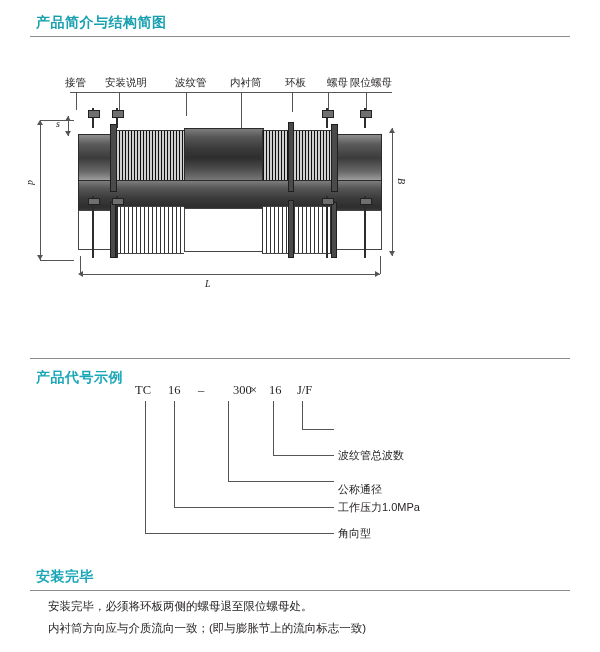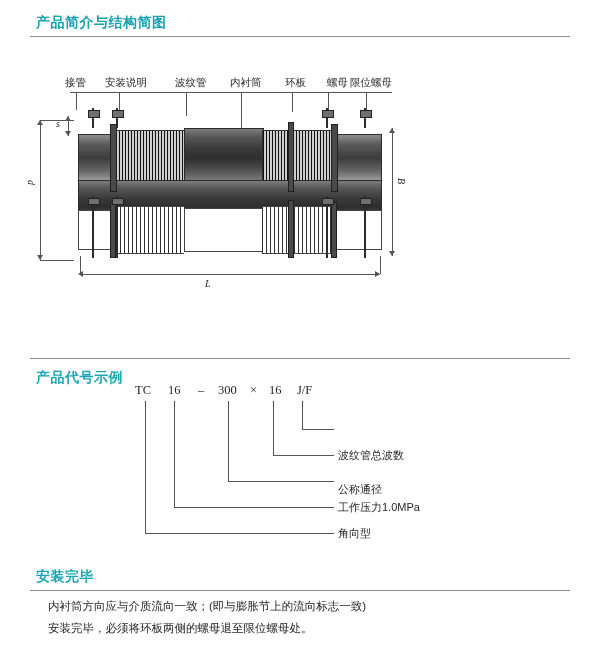--- a/index.html
+++ b/index.html
@@ -260,21 +260,21 @@
   </div>
 
   <div class="section-title teal2" style="left:36px; top:337px;margin-top:32px;">产品代号示例</div>
   <div class="underline" style="left:30px; top:358px; width:540px;"></div>
 
   <div id="fig2">
 
     <div class="code-token" style="left:135px; top:8px;">TC</div>
     <div class="code-token" style="left:168px; top:8px;">16</div>
     <div class="code-token" style="left:198px; top:8px;">–</div>
-    <div class="code-token" style="left:218px; top:8px;">300</div>
+    <div class="code-token" style="left:233px; top:8px;">300</div>
     <div class="code-token" style="left:250px; top:8px;">×</div>
     <div class="code-token" style="left:269px; top:8px;">16</div>
     <div class="code-token" style="left:297px; top:8px;">J/F</div>
 
     <div class="vline" style="left:302px; top:26px; height:28px;"></div>
     <div class="hline" style="left:302px; top:54px; width:32px;"></div>
 
     <div class="vline" style="left:273px; top:26px; height:54px;"></div>
     <div class="hline" style="left:273px; top:80px; width:61px;"></div>
     <div class="leg" style="left:338px; top:73px;">波纹管总波数</div>
@@ -289,17 +289,17 @@
 
     <div class="vline" style="left:145px; top:26px; height:132px;"></div>
     <div class="hline" style="left:145px; top:158px; width:189px;"></div>
     <div class="leg" style="left:338px; top:151px;">角向型</div>
   </div>
 
   <div class="section-title teal2" style="left:36px; top:568px;">安装完毕</div>
   <div class="underline" style="left:30px; top:590px; width:540px;"></div>
 
   <div id="install">
+    <p>安装完毕，必须将环板两侧的螺母退至限位螺母处。</p>
     <p>内衬筒方向应与介质流向一致；(即与膨胀节上的流向标志一致)</p>
-    <p>安装完毕，必须将环板两侧的螺母退至限位螺母处。</p>
   </div>
 
 </div>
 
 </body></html>

